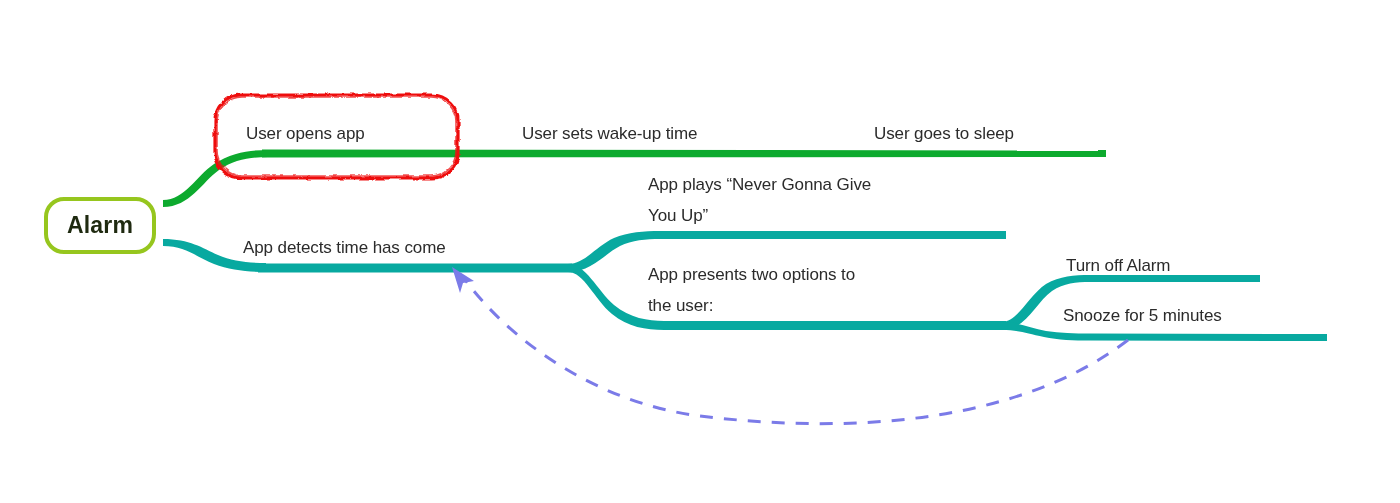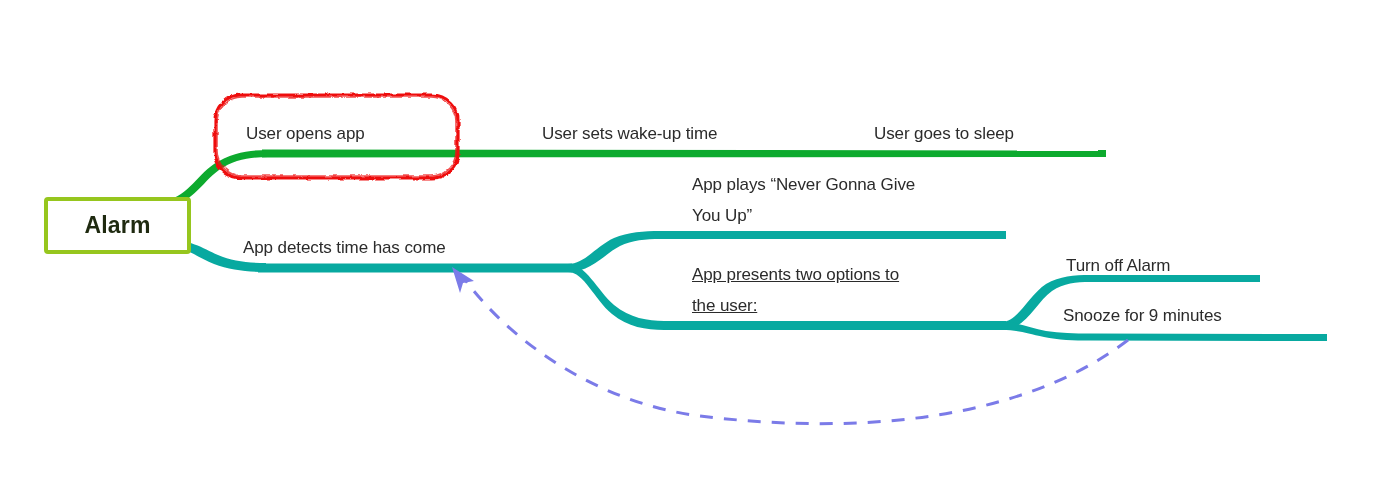--- a/index.html
+++ b/index.html
@@ -25,31 +25,30 @@
     position: absolute;
     font-family: "Liberation Sans", sans-serif;
     font-size: 17px;
     line-height: 31px;
     color: #2b2b2b;
     white-space: pre;
     letter-spacing: -0.1px;
   }
   .mm-label.wrap {
     white-space: pre-line;
-    margin-left: 44px;
   }
   #root-node {
     position: absolute;
     left: 44px;
     top: 197px;
-    width: 147px;
+    width: 112px;
     height: 57px;
     box-sizing: border-box;
     border: 4px solid #96c61e;
-    border-radius: 4px;
+    border-radius: 20px;
     background: #ffffff;
     display: flex;
     align-items: center;
     justify-content: center;
   }
   #root-node-label {
     font-family: "Liberation Sans", sans-serif;
     font-size: 23px;
     font-weight: bold;
     color: #1f2a10;
@@ -147,27 +146,27 @@
     <path d="M 452 267 L 474 281 L 463 283 L 460 293 Z" fill="#7b7be8"></path>
   </g>
 </svg>
 
 <div id="root-node">
   <span id="root-node-label">Alarm</span>
 </div>
 
 <div class="mm-label" style="left:246px; top:118px;">User opens app</div>
 
-<div class="mm-label" style="left:542px; top:118px;">User sets wake-up time</div>
+<div class="mm-label" style="left:522px; top:118px;">User sets wake-up time</div>
 
 <div class="mm-label" style="left:874px; top:118px;text-align:right;">User goes to sleep</div>
 
 <div class="mm-label" style="left:243px; top:232px;">App detects time has come</div>
 
 <div class="mm-label wrap" style="left:648px; top:169px;">App plays “Never Gonna Give
 You Up”</div>
 
-<div class="mm-label wrap" style="left:648px; top:259px;text-decoration:underline;">App presents two options to
+<div class="mm-label wrap" style="left:648px; top:259px;">App presents two options to
 the user:</div>
 
 <div class="mm-label" style="left:1066px; top:250px;">Turn off Alarm</div>
 
-<div class="mm-label" style="left:1063px; top:300px;">Snooze for 9 minutes</div>
+<div class="mm-label" style="left:1063px; top:300px;">Snooze for 5 minutes</div>
 
 </body></html>

